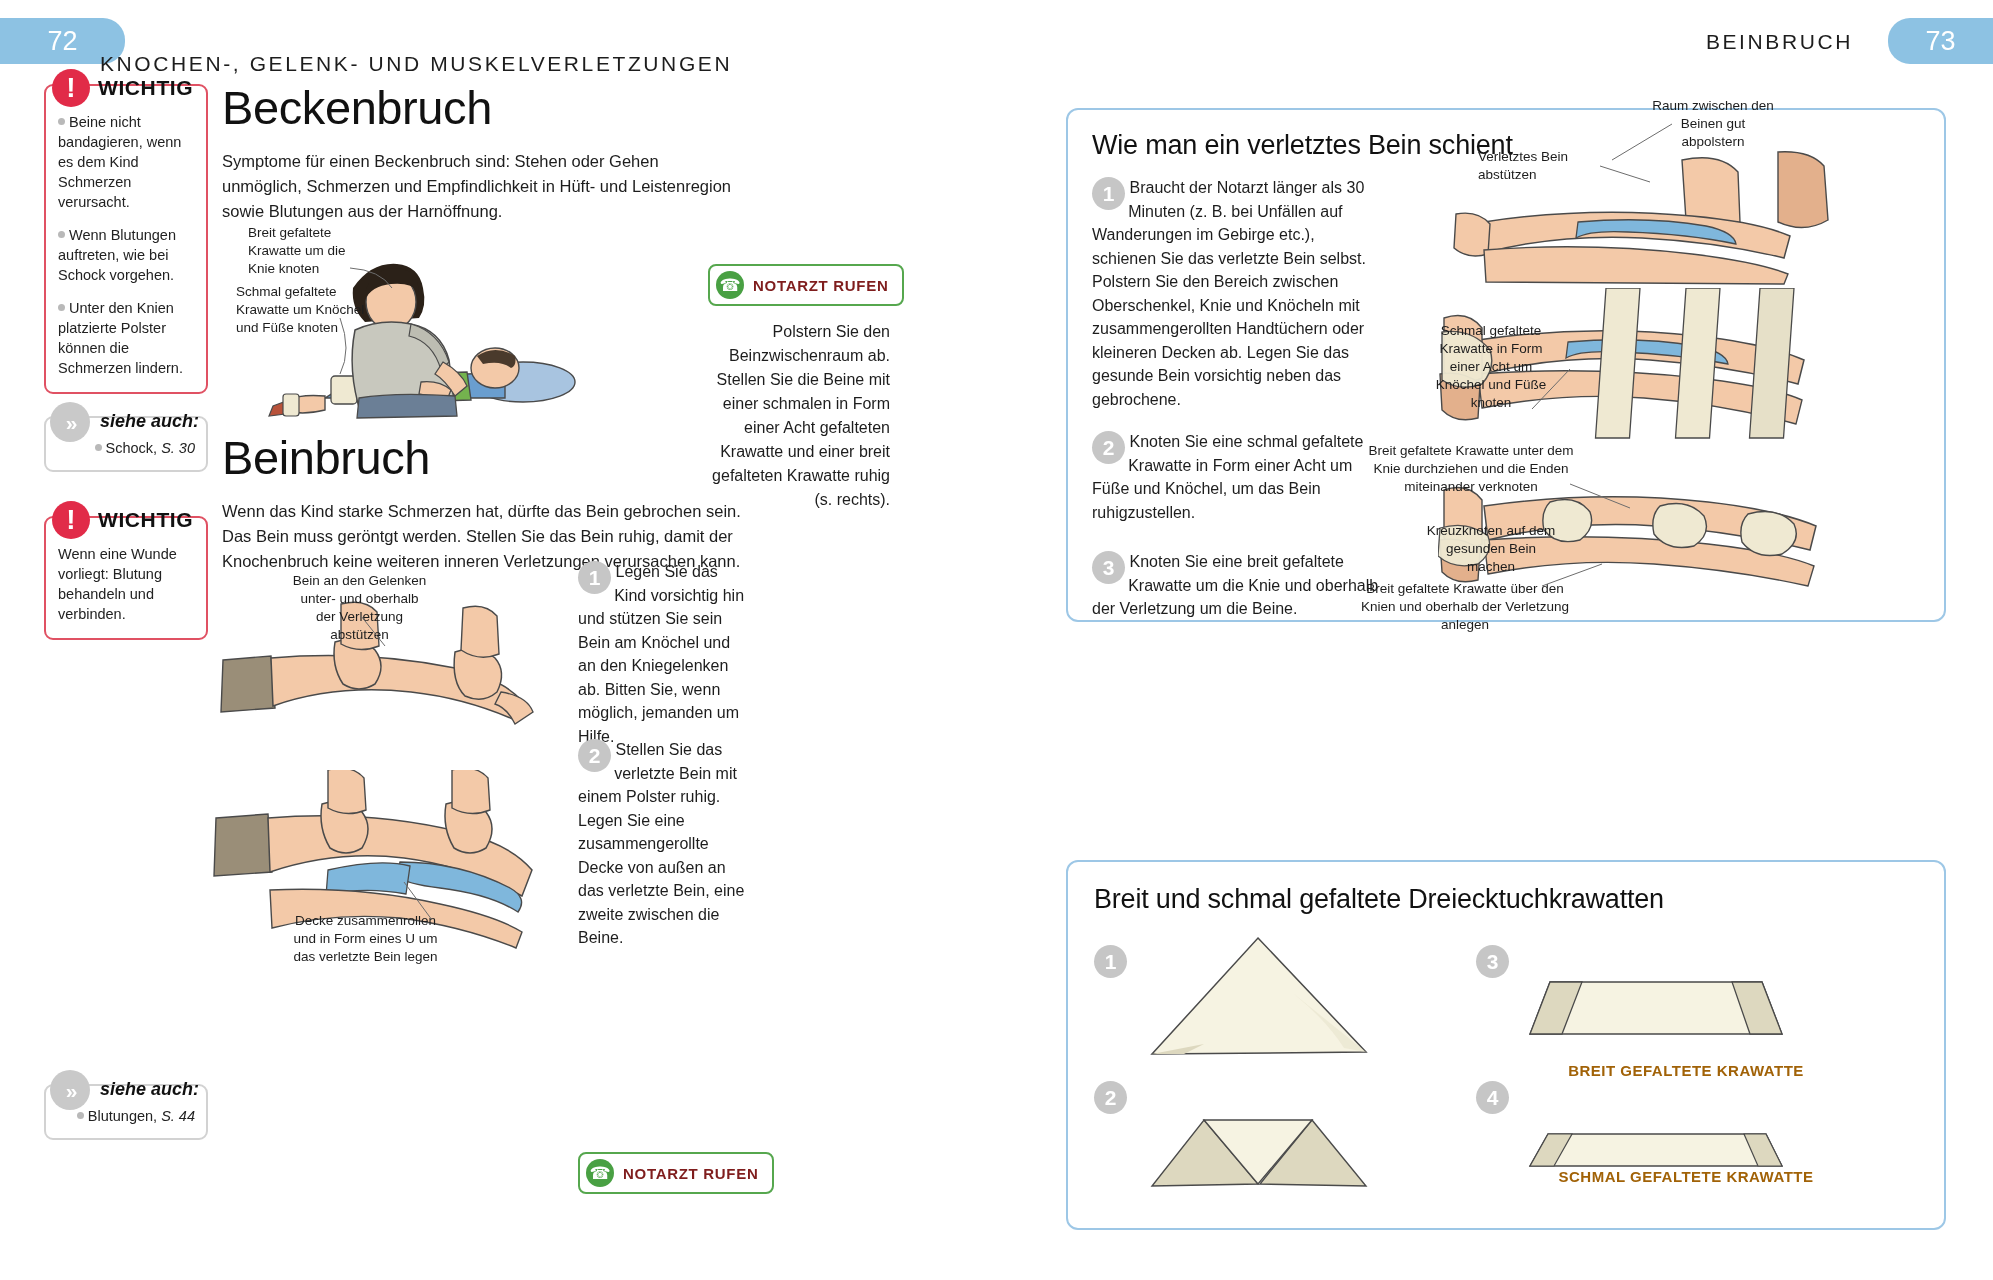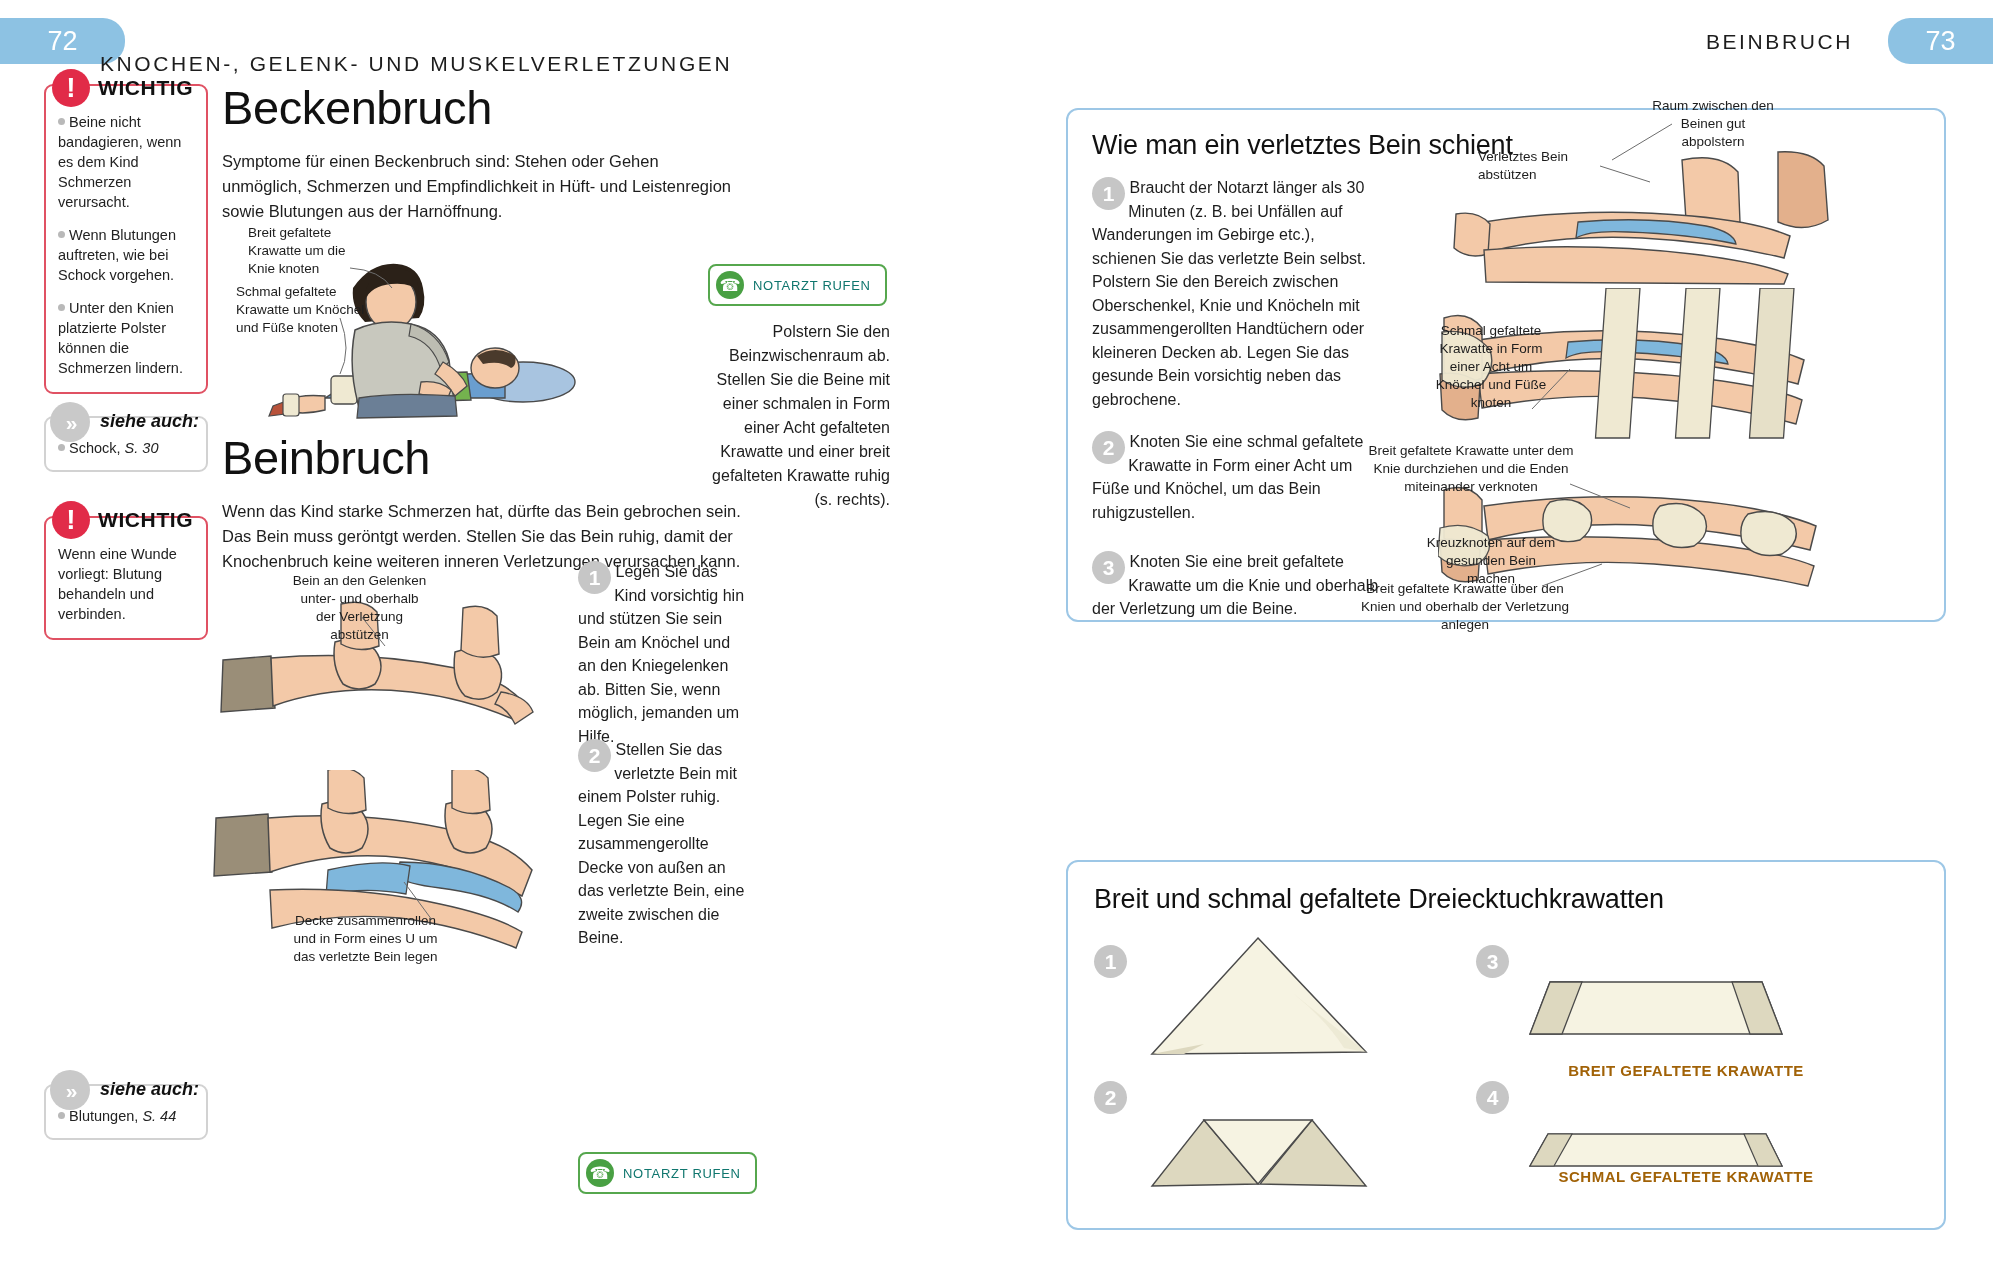--- a/index.html
+++ b/index.html
@@ -66,40 +66,40 @@
     position:absolute; left:4px; top:-16px;
     width:40px; height:40px; border-radius:50%;
     background:#c9c9c9; color:#fff;
     display:flex; align-items:center; justify-content:center;
     font-size:21px; font-weight:bold; line-height:1; letter-spacing:-3px;
   }
   .siehe-label {
     position:absolute; left:54px; top:-7px;
     font-size:18px; font-weight:bold; font-style:italic; color:#111;
   }
-  .box-siehe p { margin:0; font-size:14.5px; color:#222; }
+  .box-siehe p { margin:0; font-size:14.5px; color:#222;text-align:right; }
   .box-siehe em { font-style:italic; }
 
   
   .main-l { position:absolute; left:222px; top:80px; width:590px; }
   h1.sec { font-size:47px; font-weight:400; margin:0 0 14px 0; letter-spacing:-.4px; color:#111; }
   p.intro { font-size:16.5px; line-height:1.5; margin:0; color:#1d1d1d; }
 
   
   .notarzt {
     display:inline-flex; align-items:center; gap:9px;
     border:2px solid #56a74e; border-radius:8px;
     padding:5px 14px 5px 6px; background:#fff;
   }
   .notarzt .ph {
     width:28px; height:28px; border-radius:50%; background:#49a043;
     display:flex; align-items:center; justify-content:center;
     color:#fff; font-size:17px; line-height:1;
   }
-  .notarzt span.t { font-size:13px; font-weight:normal; letter-spacing:.7px; color:#0f766e; }
+  .notarzt span.t { font-size:15px; font-weight:bold; letter-spacing:.7px; color:#7f1d1d; }
 
   
   .stepnum {
     width:33px; height:33px; border-radius:50%; background:#c6c6c6;
     color:#fff; font-size:21px; font-weight:bold;
     display:inline-flex; align-items:center; justify-content:center;
     float:left; margin:1px 8px 0 0; shape-outside:circle();
   }
   .steptxt { font-size:16px; line-height:1.47; color:#1d1d1d; }
 
@@ -312,21 +312,21 @@
     <path d="M112 40 Q138 32 152 50 Q158 66 142 78 Q118 84 106 68 Q102 50 112 40 Z" fill="#efe9d2" stroke="#4a4a4a" stroke-width="1.4"></path>
     <path d="M222 44 Q250 36 266 54 Q274 72 256 84 Q230 90 216 72 Q212 54 222 44 Z" fill="#efe9d2" stroke="#4a4a4a" stroke-width="1.4"></path>
     <path d="M310 52 Q340 44 356 62 Q364 80 344 92 Q318 98 304 80 Q300 62 310 52 Z" fill="#efe9d2" stroke="#4a4a4a" stroke-width="1.4"></path>
     <path d="M2 66 Q30 58 50 74 Q56 90 40 102 Q16 108 0 94 Z" fill="#efe9d2" stroke="#4a4a4a" stroke-width="1.3" opacity="0.95"></path>
   </svg>
 
   <div class="lbl c" style="left:584px; top:-13px; width:122px;">Raum zwischen den Beinen gut abpolstern</div>
   <div class="lbl r" style="left:410px; top:38px; width:122px;">Verletztes Bein abstützen</div>
   <div class="lbl c" style="left:358px; top:212px; width:130px;">Schmal gefaltete Krawatte in Form einer Acht um Knöchel und Füße knoten</div>
   <div class="lbl c" style="left:288px; top:332px; width:230px;">Breit gefaltete Krawatte unter dem Knie durchziehen und die Enden miteinander verknoten</div>
-  <div class="lbl c" style="left:358px; top:424px; width:130px;">Kreuzknoten auf dem gesunden Bein machen</div>
+  <div class="lbl c" style="left:358px; top:412px; width:130px;">Kreuzknoten auf dem gesunden Bein machen</div>
   <div class="lbl c" style="left:288px; top:470px; width:218px;">Breit gefaltete Krawatte über den Knien und oberhalb der Verletzung anlegen</div>
 
   <svg style="position:absolute;left:520px;top:10px;" width="90" height="50">
     <path d="M84 4 L24 40" stroke="#6d6d6d" fill="none" stroke-width="1"></path>
   </svg>
   <svg style="position:absolute;left:530px;top:50px;" width="60" height="30">
     <path d="M2 6 L52 22" stroke="#6d6d6d" fill="none" stroke-width="1"></path>
   </svg>
   <svg style="position:absolute;left:460px;top:255px;" width="60" height="60">
     <path d="M42 4 L4 44" stroke="#6d6d6d" fill="none" stroke-width="1"></path>

